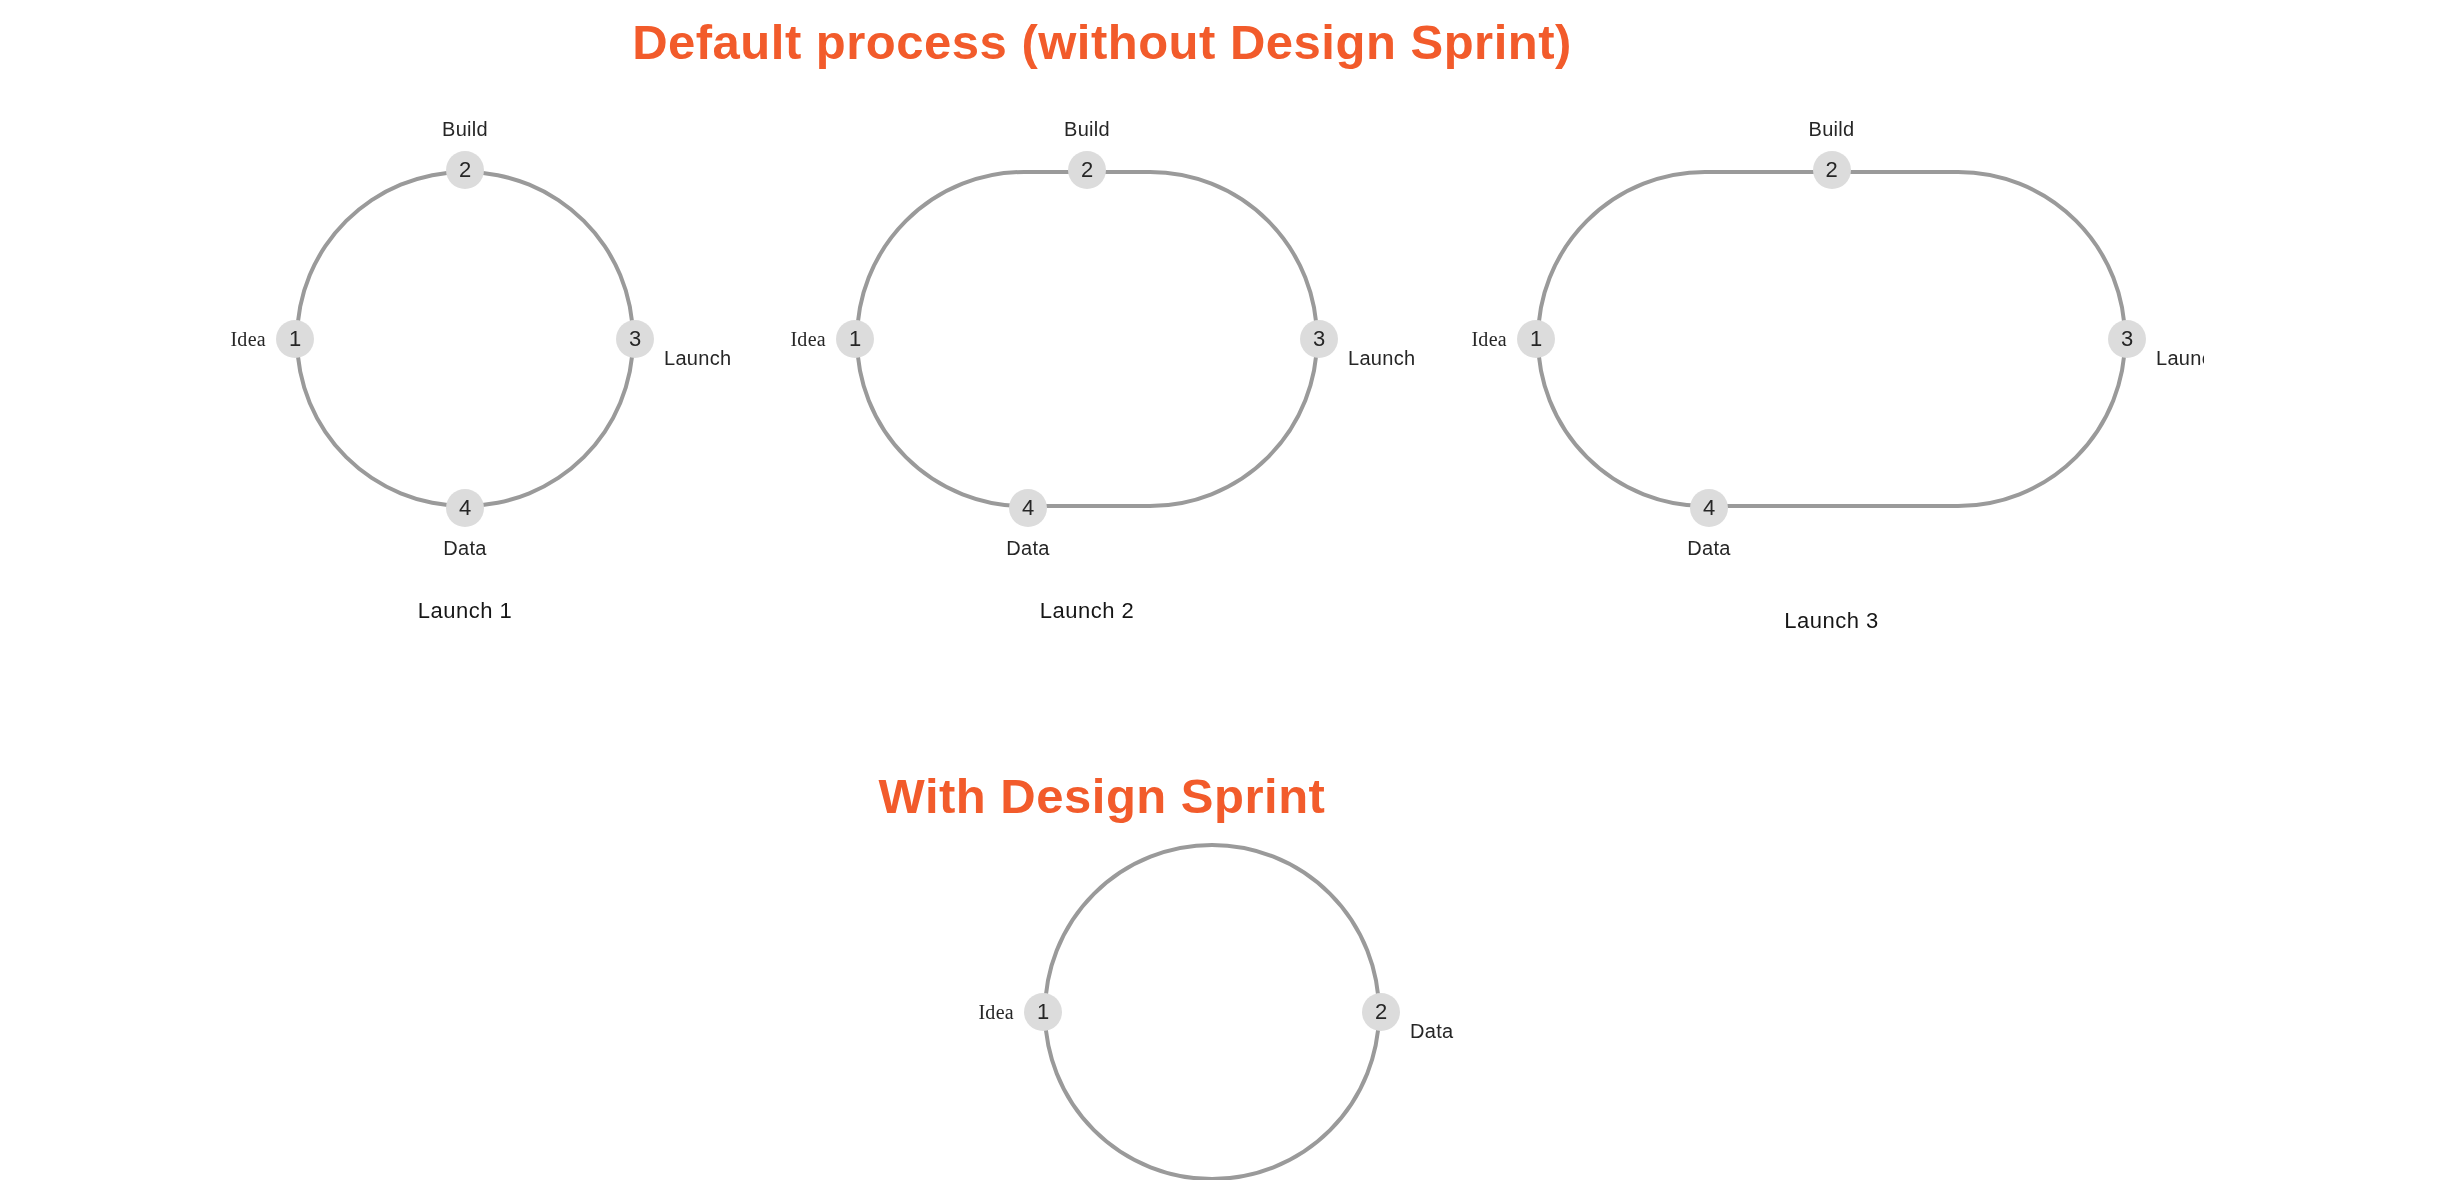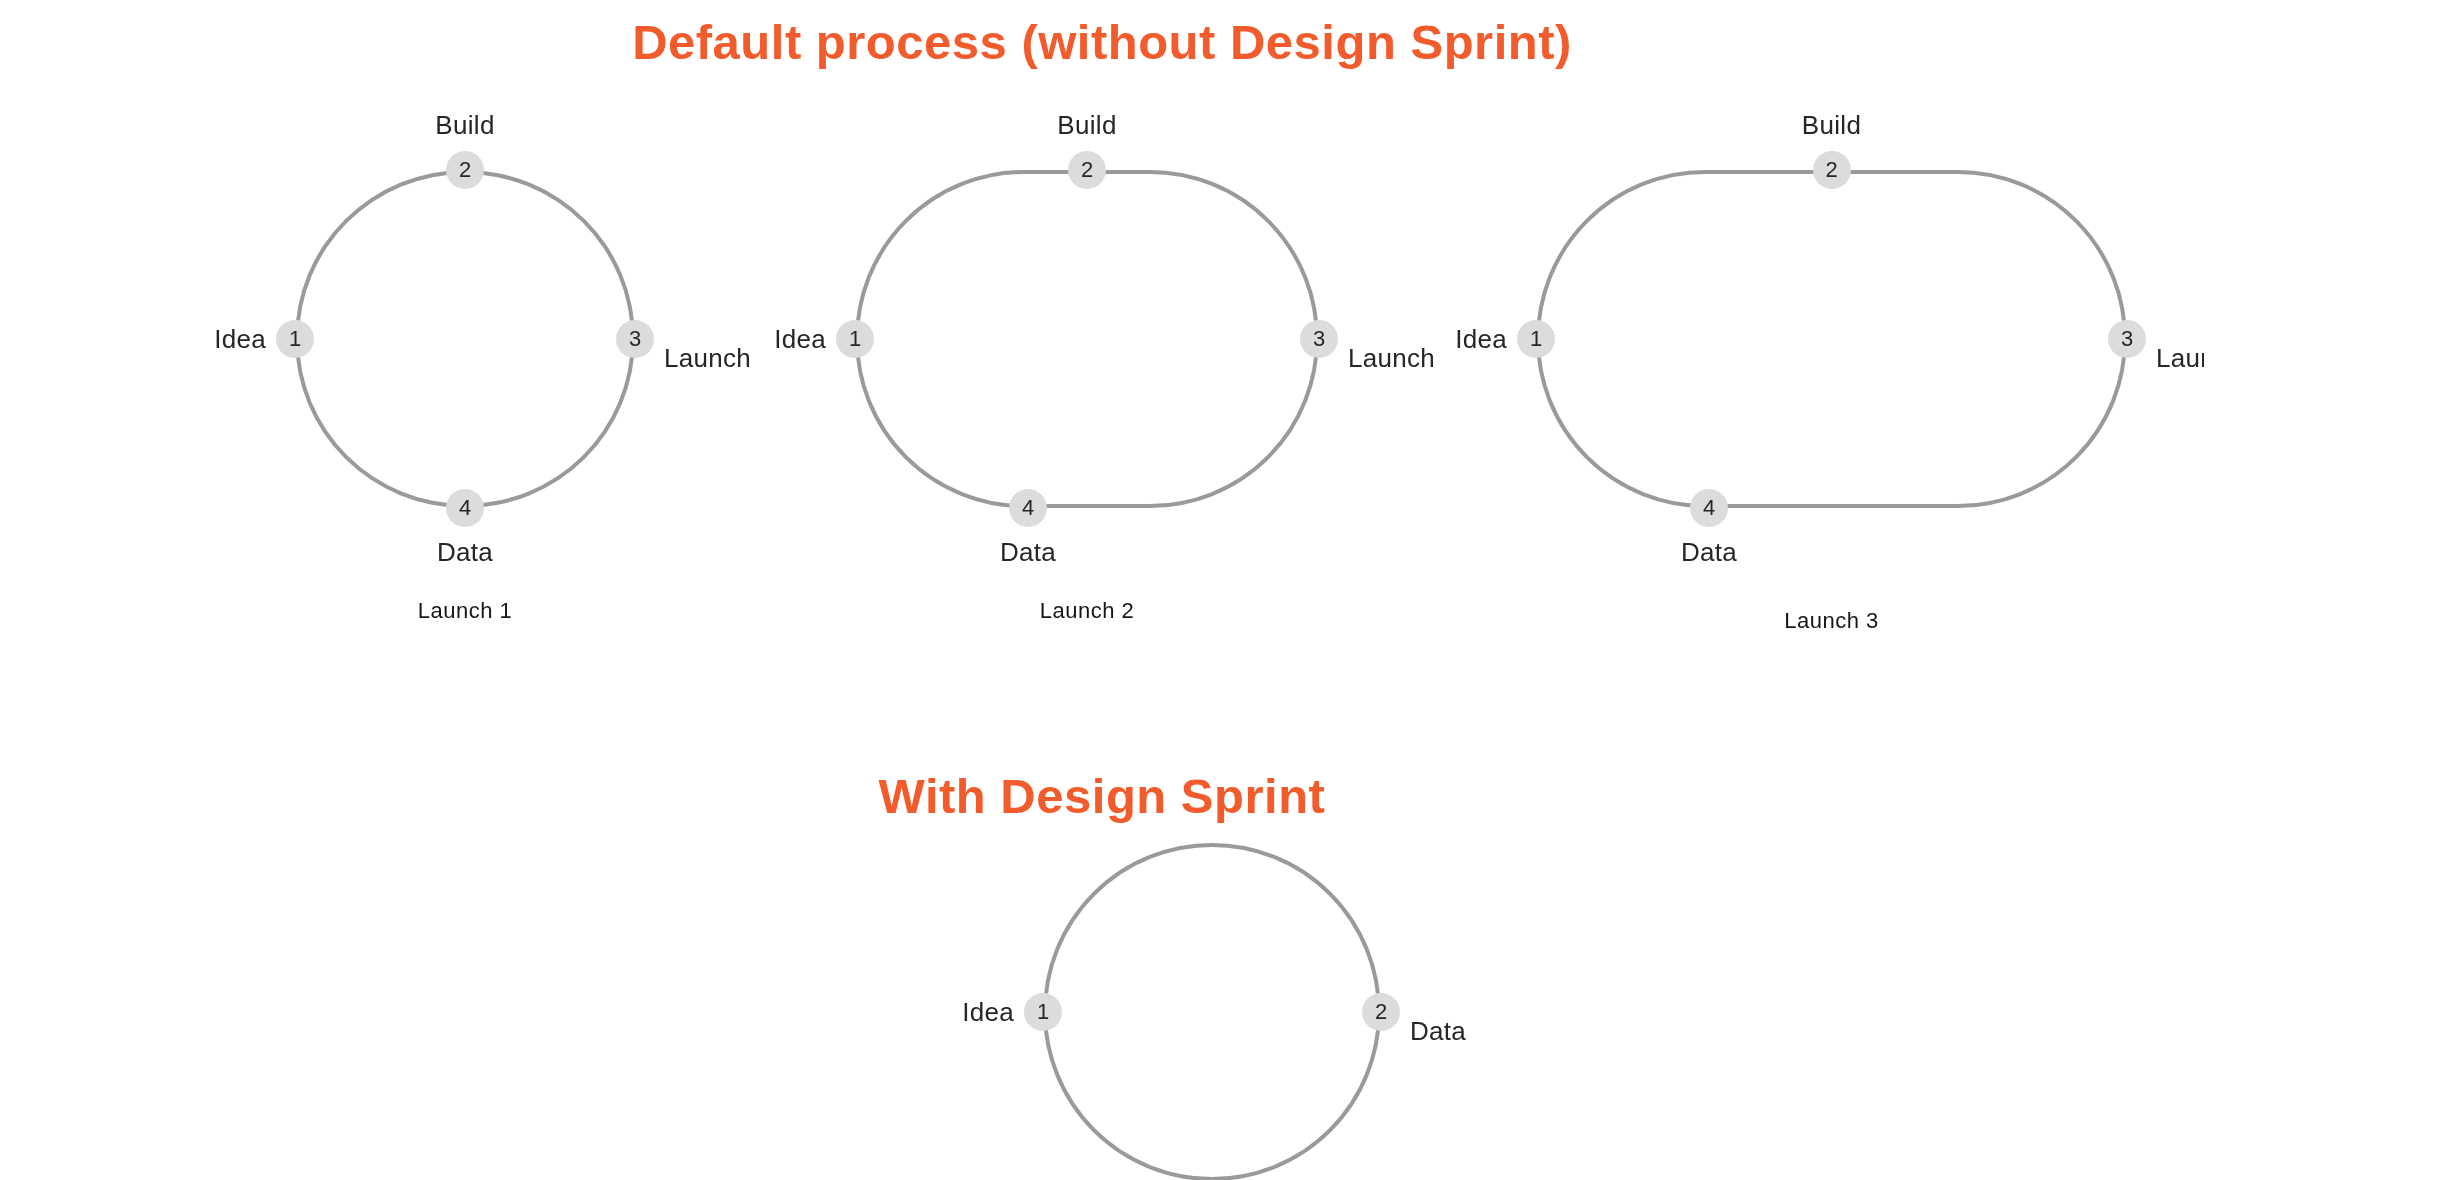--- a/index.html
+++ b/index.html
@@ -67,26 +67,26 @@
     line-height:1;
   }
   .node-left  { left:-4px;        top:50%;  transform:translate(-50%,-50%); }
   .node-right { left:calc(100% + 4px); top:50%; transform:translate(-50%,-50%); }
   .node-top   { left:50%;         top:-4px; transform:translate(-50%,-50%); }
   .node-bottom{ left:var(--bx);   top:calc(100% + 4px); transform:translate(-50%,-50%); }
 
   .nlabel{
     position:absolute;
     color:var(--text-dark);
-    font-size:26px;
+    font-size:20px;
     font-weight:400;
     white-space:nowrap;
     letter-spacing:0.3px;
   }
-  .nlabel-left { right:calc(100% + 33px); top:50%; transform:translateY(-50%); }
+  .nlabel-left { right:calc(100% + 33px); top:50%; transform:translateY(-50%);font-family:Liberation Serif, serif; }
   .nlabel-right{ left:calc(100% + 33px);  top:50%; transform:translateY(-50%);margin-top:19px; }
   .nlabel-top  { left:50%; bottom:calc(100% + 33px); transform:translateX(-50%); }
   .nlabel-bottom{ left:var(--bx); top:calc(100% + 33px); transform:translateX(-50%); }
 
   .caption{
     position:absolute;
     left:50%;
     top:calc(100% + 94px);
     transform:translateX(-50%);
     color:#161616;

